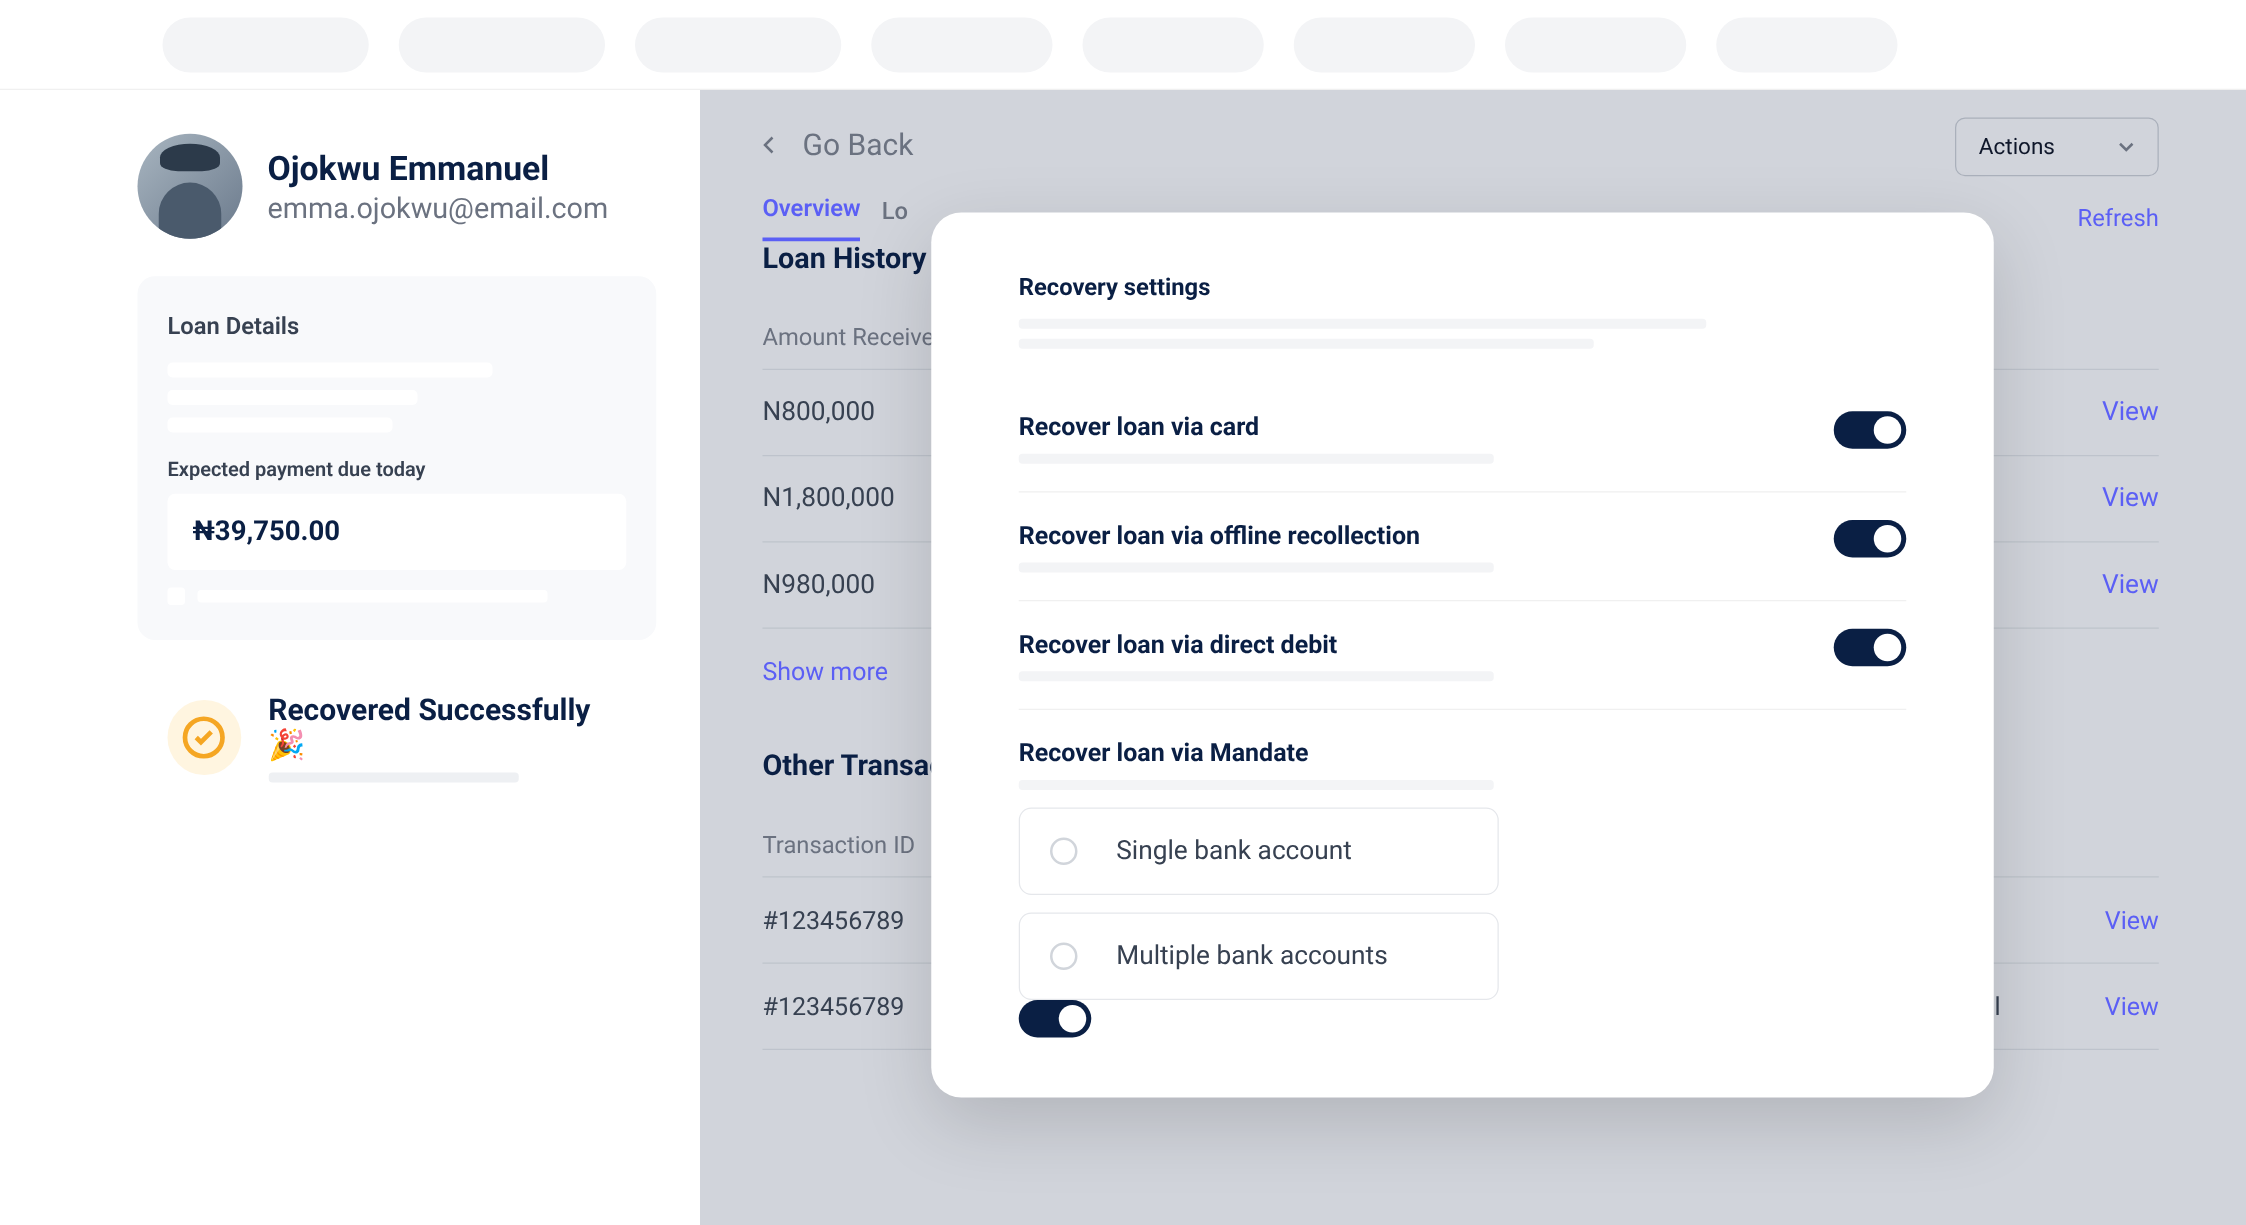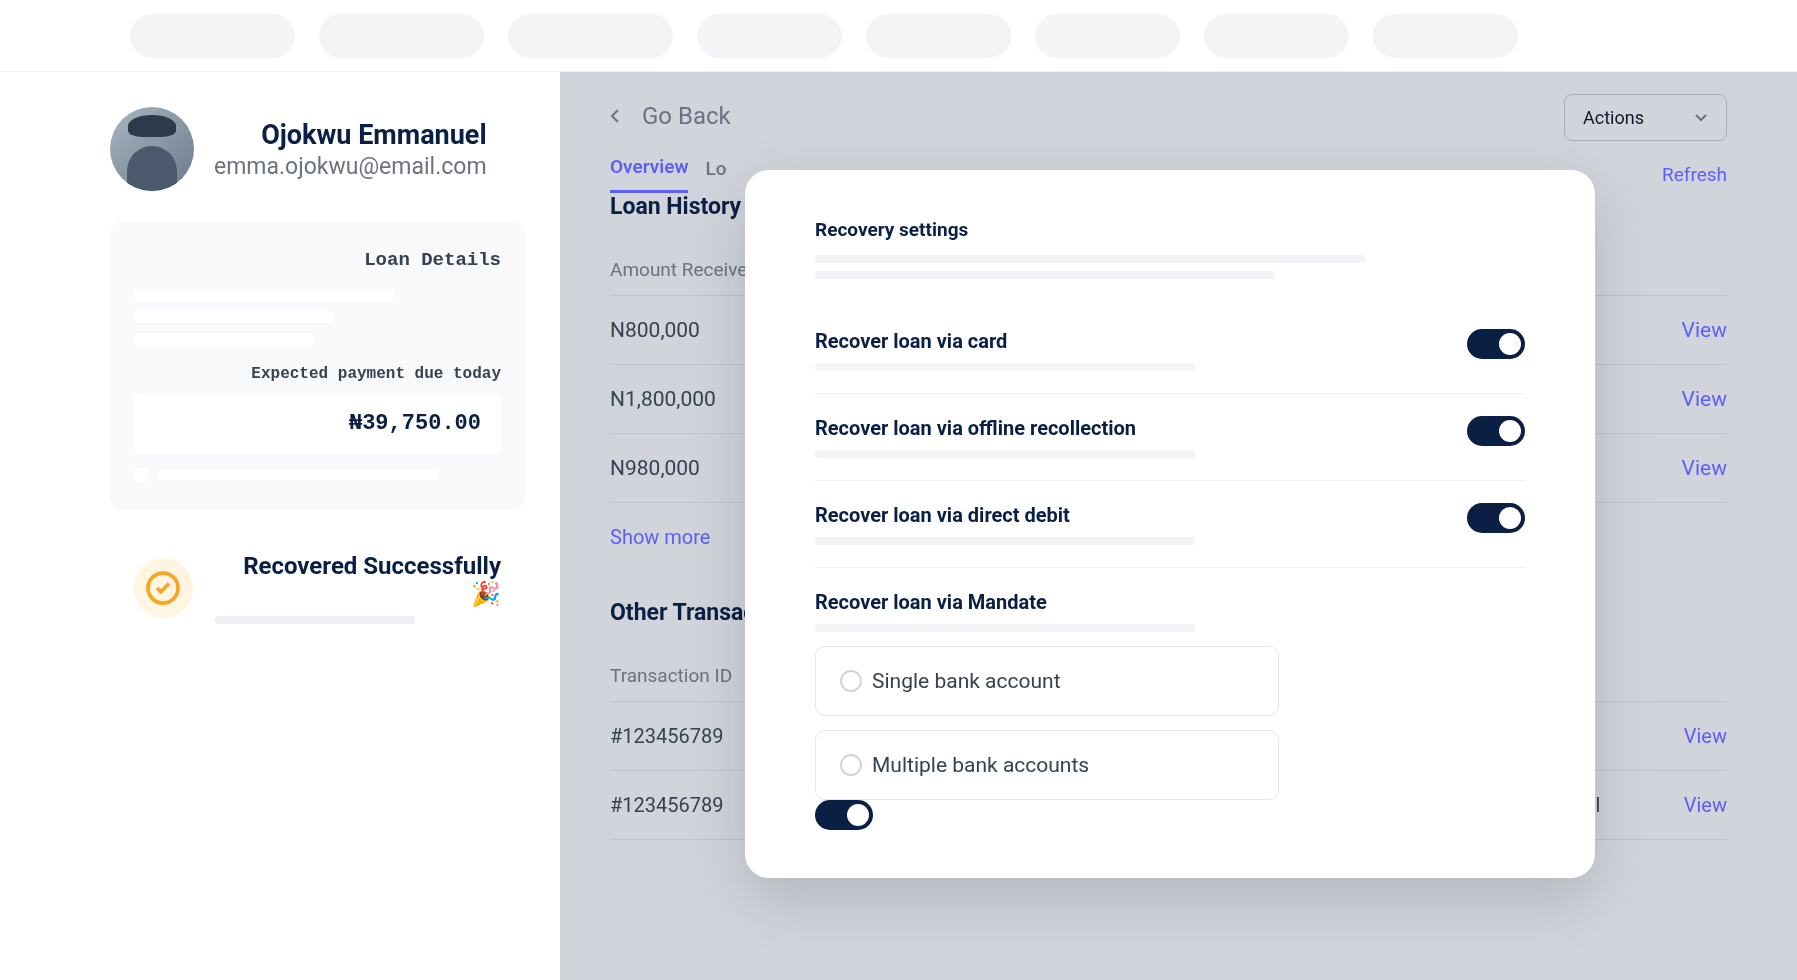--- a/index.html
+++ b/index.html
@@ -26,21 +26,20 @@
       width: 165px;
     }
     .content-wrapper {
       display: flex;
       position: relative;
     }
     .sidebar {
       width: 560px;
       padding: 35px 35px 0 110px;
       background: #fff;
-      text-align: right;
     }
     .main-area {
       flex: 1;
       background: #d1d4db;
       padding: 30px 70px 0 50px;
       position: relative;
       min-height: 908px;
     }
     .user-header {
       display: flex;
@@ -87,21 +86,20 @@
     }
     .user-email {
       font-size: 23px;
       color: #6b7280;
     }
     .loan-details-card {
       background: #f8f9fb;
       border-radius: 14px;
       padding: 28px 24px;
       margin-bottom: 22px;
-      font-family: Liberation Mono, monospace;
     }
     .card-title {
       font-size: 19px;
       font-weight: 600;
       color: #374151;
       margin-bottom: 18px;
     }
     .skeleton-line {
       background: #fff;
       border-radius: 4px;
@@ -331,22 +329,22 @@
       background: #fff;
       border-radius: 50%;
     }
     .radio-option {
       border: 1px solid #e5e7eb;
       border-radius: 10px;
       padding: 22px 24px;
       margin-top: 14px;
       display: flex;
       align-items: center;
-      gap: 10px;
-      width: 464px;
+      gap: 31px;
+      width: 384px;
       cursor: pointer;
     }
     .radio-circle {
       width: 22px;
       height: 22px;
       border: 2px solid #d1d5db;
       border-radius: 50%;
     }
     .radio-label {
       font-size: 21px;

